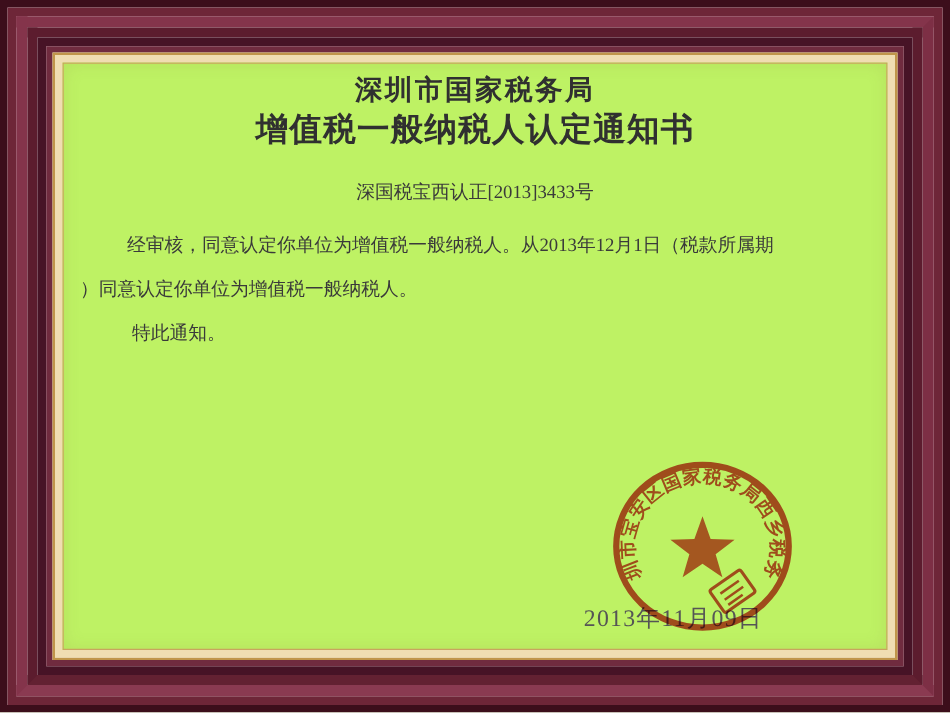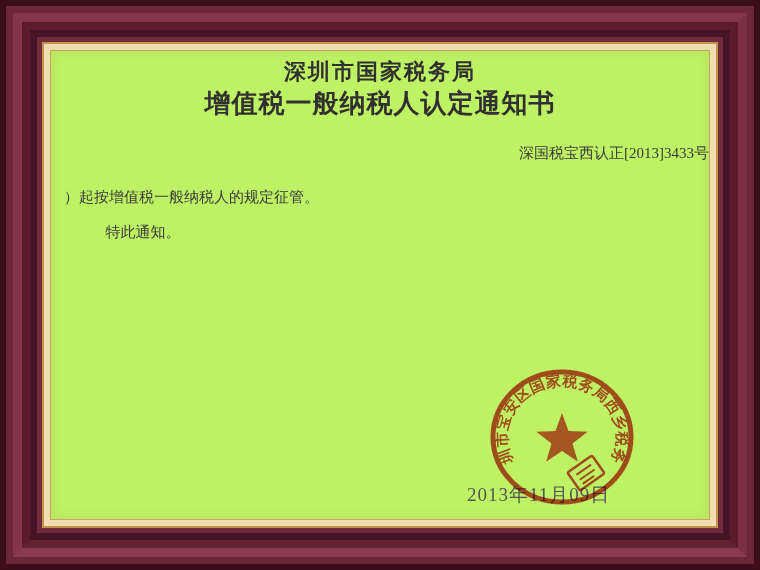--- a/index.html
+++ b/index.html
@@ -22,21 +22,21 @@
   .paper {
     position: relative; width: 100%; height: 100%;
     background: #bef264; border: 1px solid #c9a45e;
     color: #373737; overflow: hidden;
     box-shadow: inset 0 0 14px rgba(120,100,60,.12);
   }
   .title1 { margin-top: 7px; text-align: center; font-size: 22px; line-height: 1.25;
             font-weight: bold; letter-spacing: 2px; color: #303030; }
   .title2 { margin-top: 2px; text-align: center; font-size: 26px; line-height: 1.25;
             font-weight: bold; letter-spacing: 1px; color: #303030; }
-  .docnum { margin-top: 24px; text-align: right; font-size: 15px; color: #3a3a3a; }
+  .docnum { margin-top: 24px; text-align: center; font-size: 15px; color: #3a3a3a; }
   .addressee { margin-top: 19px; padding: 0 13px; font-size: 15px; color: #3a3a3a; }
   .bodytext { margin-top: 17px; padding: 0 10px 0 13px; font-size: 15px;
               line-height: 35px; color: #3a3a3a; }
   .body-line1 { text-indent: 2.5em; white-space: nowrap; }
   .body-line2 { white-space: nowrap; }
   .closing { padding: 0 17px; text-indent: 2.5em; font-size: 15px; line-height: 35px; color: #3a3a3a; }
 
   
   .issue-date {
     position: absolute; left: 416px; top: 394px;
@@ -62,21 +62,22 @@
 
           <div class="paper">
 
             <div class="title1">深圳市国家税务局</div>
             <div class="title2">增值税一般纳税人认定通知书</div>
 
             <div class="docnum">深国税宝西认正[2013]3433号</div>
 
 
             <div class="bodytext">
-              <div class="body-line2">）起按增值税一般纳税人的规定征管。</div>
+              <div class="body-line1">经审核，同意认定你单位为增值税一般纳税人。从2013年12月1日（税款所属期</div>
+              <div class="body-line2">）同意认定你单位为增值税一般纳税人。</div>
             </div>
 
             <div class="closing">特此通知。</div>
 
             <div class="issue-date">2013年11月09日</div>
 
             <svg class="seal" viewBox="0 0 152 142" xmlns="http://www.w3.org/2000/svg">
               <defs>
                 <path id="arcpath" d="M 28.4 96.5 A 55 51 0 1 1 123.6 96.5" fill="none"></path>
               </defs>

